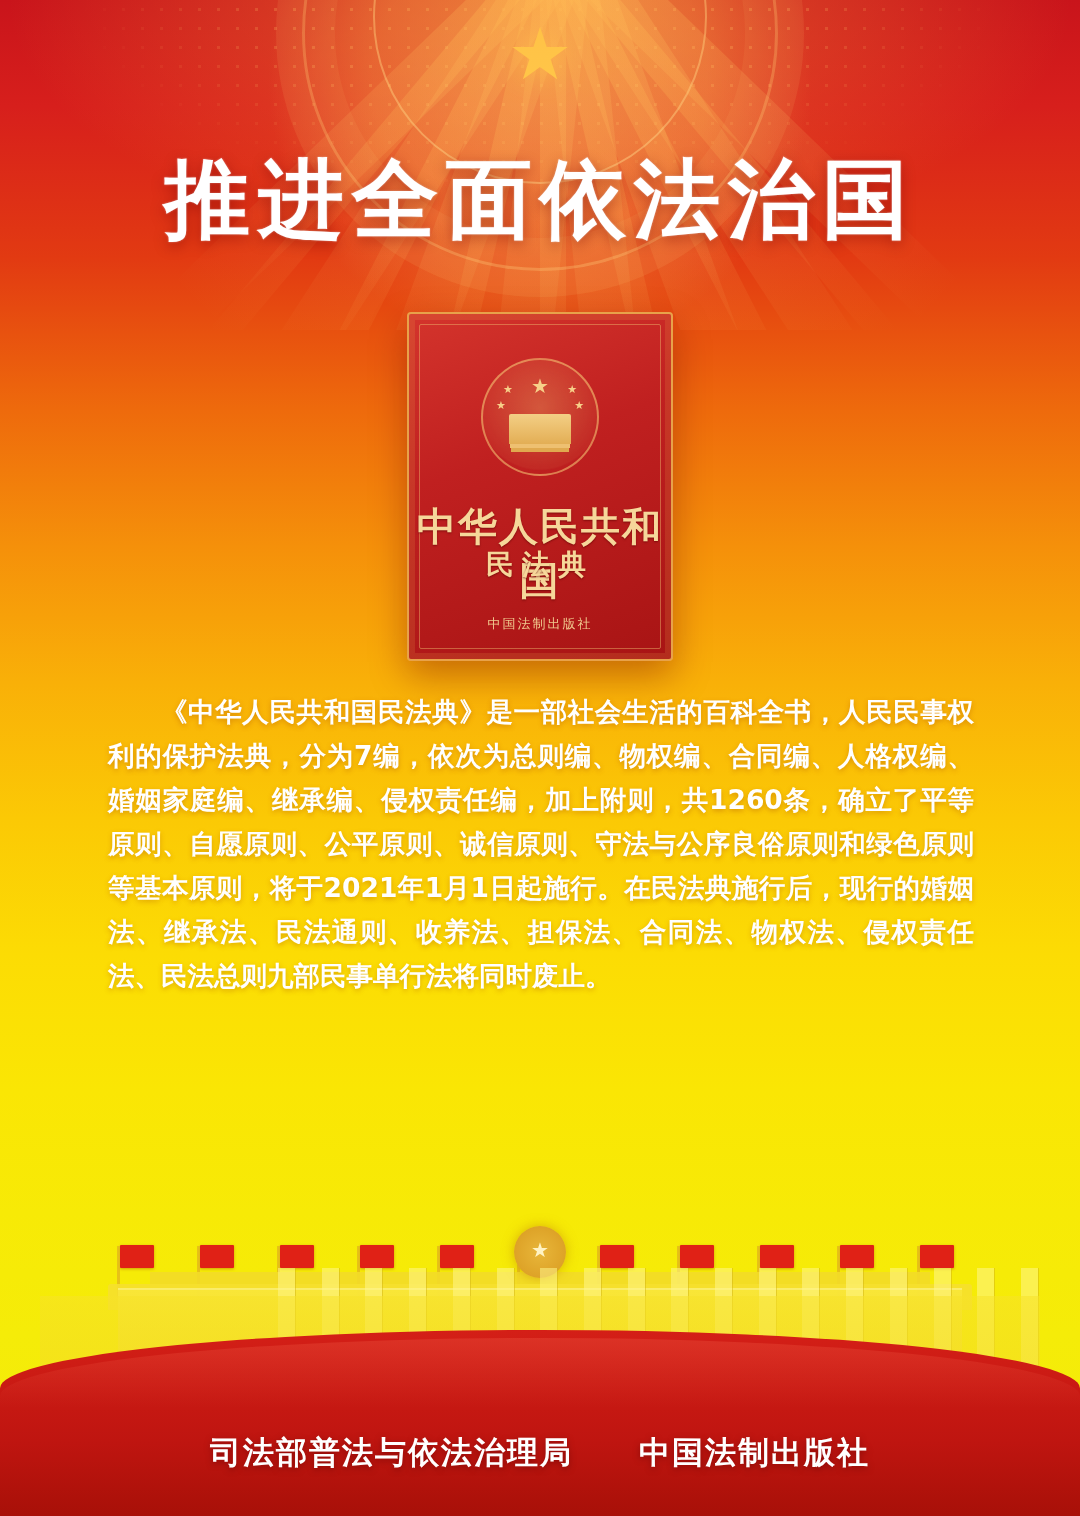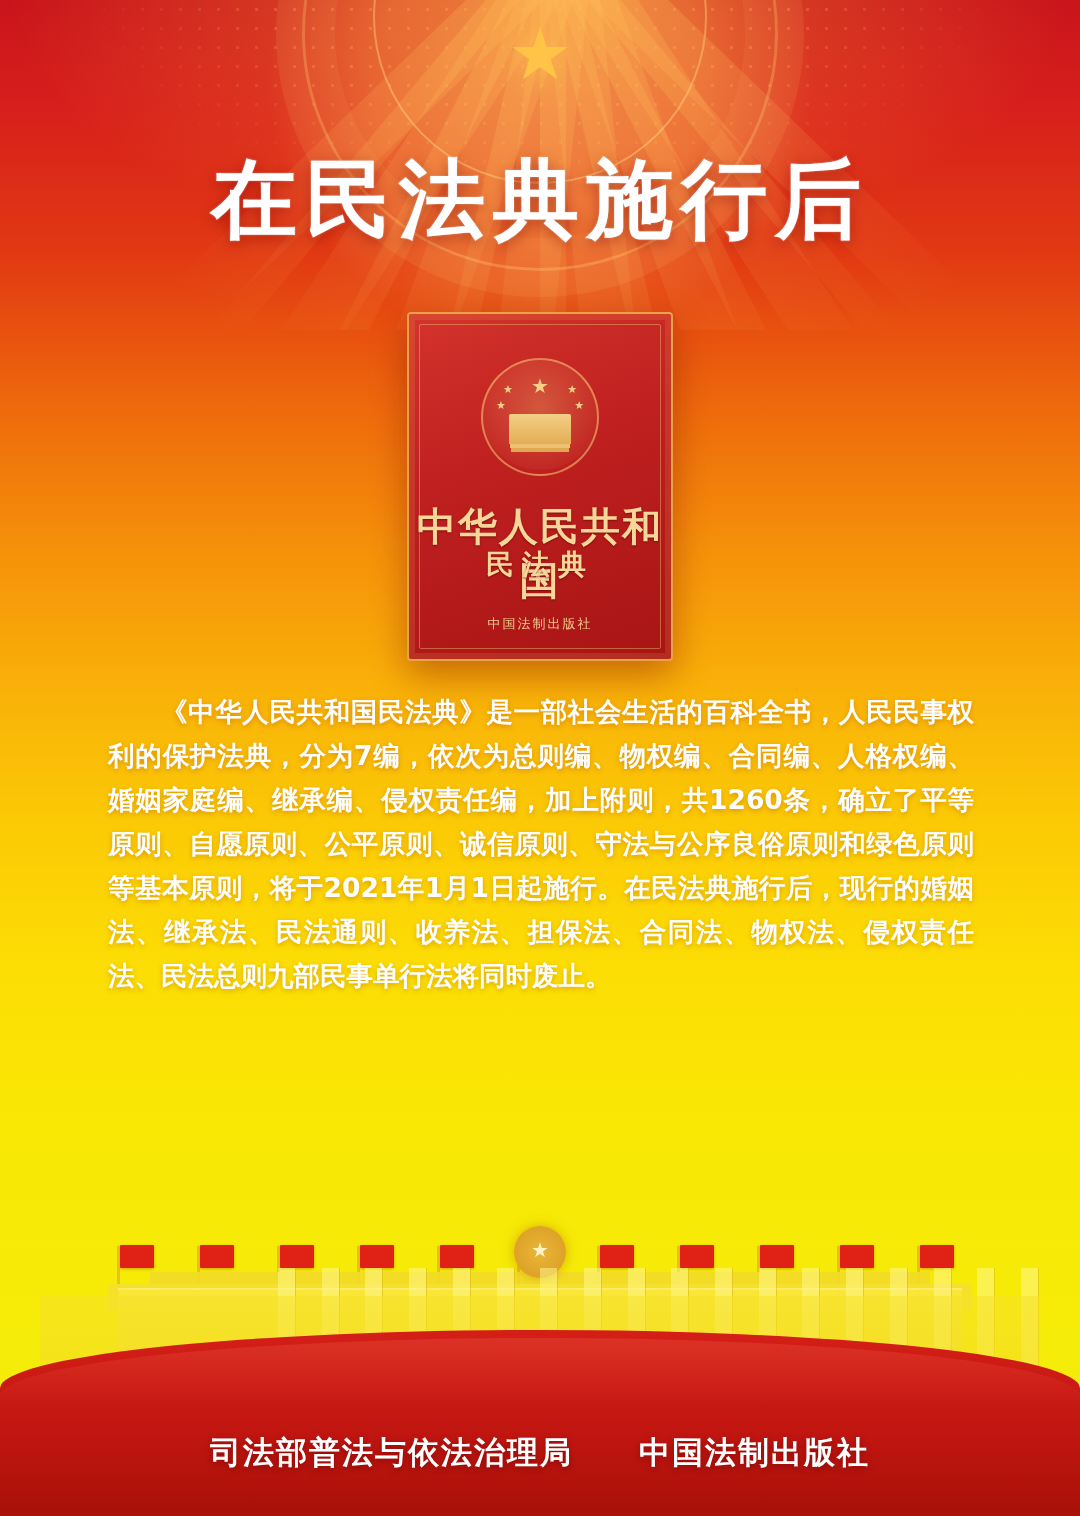--- a/index.html
+++ b/index.html
@@ -269,21 +269,21 @@
     <div class="ray" style="transform:rotate(40deg)"></div>
     <div class="ray wide" style="transform:rotate(46deg)"></div>
   </div>
   <div class="halo"></div>
   <div class="halo-ring"></div>
   <div class="halo-ring2"></div>
   <div class="dots"></div>
   <div class="star">★</div>
   <div class="sheen"></div>
 
-  <div class="title">在民法典施行后</div>
+  <div class="title">推进全面依法治国</div>
 
   <div class="book">
     <div class="inner-frame"></div>
     <div class="emblem">
       <div class="bigstar">★</div>
       <div class="s s1">★</div>
       <div class="s s2">★</div>
       <div class="s s3">★</div>
       <div class="s s4">★</div>
       <div class="gate"></div>

